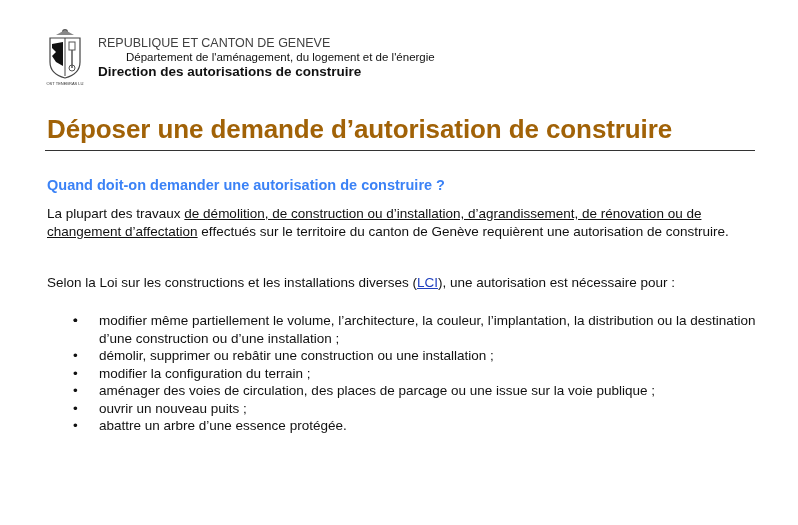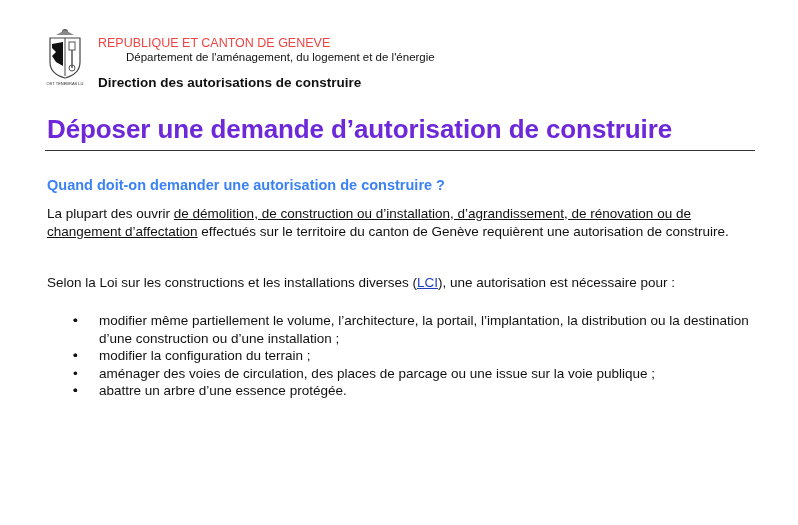--- a/index.html
+++ b/index.html
@@ -1,24 +1,24 @@
 <!DOCTYPE html>
 <html><head>
   <meta charset="utf-8">
   <style>
     html, body { margin: 0; padding: 0; background: #ffffff; }
     body { width: 798px; height: 525px; position: relative; overflow: hidden;
            font-family: "Liberation Sans", sans-serif; color: #111; }
     .logo { position: absolute; left: 46px; top: 28px; width: 38px; height: 58px; }
     .header-text { position: absolute; left: 98px; top: 36px; line-height: 14px; }
-    .h-line1 { font-size: 12.5px; color: #ef4444; }
+    .h-line1 { font-size: 12.5px; color: #404040; }
     .h-line2 { font-size: 11.5px; color: #111; padding-left: 28px; }
-    .h-line3 { font-size: 13.5px; font-weight: bold; color: #111; margin-top: 12px; }
+    .h-line3 { font-size: 13.5px; font-weight: bold; color: #111; margin-top: 1px; }
     .title { position: absolute; left: 47px; top: 114px; font-size: 26px; font-weight: bold;
-             color: #6d28d9; white-space: nowrap; letter-spacing: -0.1px; }
+             color: #a16207; white-space: nowrap; letter-spacing: -0.1px; }
     .title-rule { position: absolute; left: 45px; top: 150px; width: 710px; height: 1px; background: #333; }
     .subtitle { position: absolute; left: 47px; top: 177px; font-size: 14.5px; font-weight: bold; color: #3b82f6; }
     .para { position: absolute; left: 47px; width: 715px; font-size: 13.5px; line-height: 17.5px; color: #111; }
     .p1 { top: 205px; }
     .p2 { top: 274px; }
     .u { text-decoration: underline; }
     .link { color: #1f3fbf; }
     ul.bullets { position: absolute; left: 47px; top: 312px; margin: 0; padding: 0; list-style: none; width: 715px; }
     ul.bullets li { position: relative; padding-left: 52px; font-size: 13.5px; line-height: 17.5px; color: #111; }
     ul.bullets li .dot { position: absolute; left: 26px; top: 0; }
@@ -47,28 +47,28 @@
   <div class="h-line2">Département de l'aménagement, du logement et de l'énergie</div>
   <div class="h-line3">Direction des autorisations de construire</div>
 </div>
 
 <div class="title">Déposer une demande d’autorisation de construire</div>
 <div class="title-rule"></div>
 
 <div class="subtitle">Quand doit-on demander une autorisation de construire ?</div>
 
 <div class="para p1">
-  <span>La plupart des ouvrir </span><span class="u">de démolition, de construction ou d’installation, d’agrandissement, de rénovation ou de changement d’affectation</span><span> effectués sur le territoire du canton de Genève requièrent une autorisation de construire.</span>
+  <span>La plupart des travaux </span><span class="u">de démolition, de construction ou d’installation, d’agrandissement, de rénovation ou de changement d’affectation</span><span> effectués sur le territoire du canton de Genève requièrent une autorisation de construire.</span>
 </div>
 
 <div class="para p2">
   <span>Selon la Loi sur les constructions et les installations diverses (</span><a class="link" href="#">LCI</a><span>), une autorisation est nécessaire pour :</span>
 </div>
 
 <ul class="bullets">
   <li><span class="dot">•</span></li>
-  <li><span class="dot">•</span><span>modifier même partiellement le volume, l’architecture, la portail, l’implantation, la distribution ou la destination d’une construction ou d’une installation ;</span></li>
-  <li><span class="dot">•</span></li>
+  <li><span class="dot">•</span><span>modifier même partiellement le volume, l’architecture, la couleur, l’implantation, la distribution ou la destination d’une construction ou d’une installation ;</span></li>
+  <li><span class="dot">•</span><span>démolir, supprimer ou rebâtir une construction ou une installation ;</span></li>
   <li><span class="dot">•</span><span>modifier la configuration du terrain ;</span></li>
   <li><span class="dot">•</span><span>aménager des voies de circulation, des places de parcage ou une issue sur la voie publique ;</span></li>
-  <li><span class="dot">•</span></li>
+  <li><span class="dot">•</span><span>ouvrir un nouveau puits ;</span></li>
   <li><span class="dot">•</span><span>abattre un arbre d’une essence protégée.</span></li>
 </ul>
 
 </body></html>

